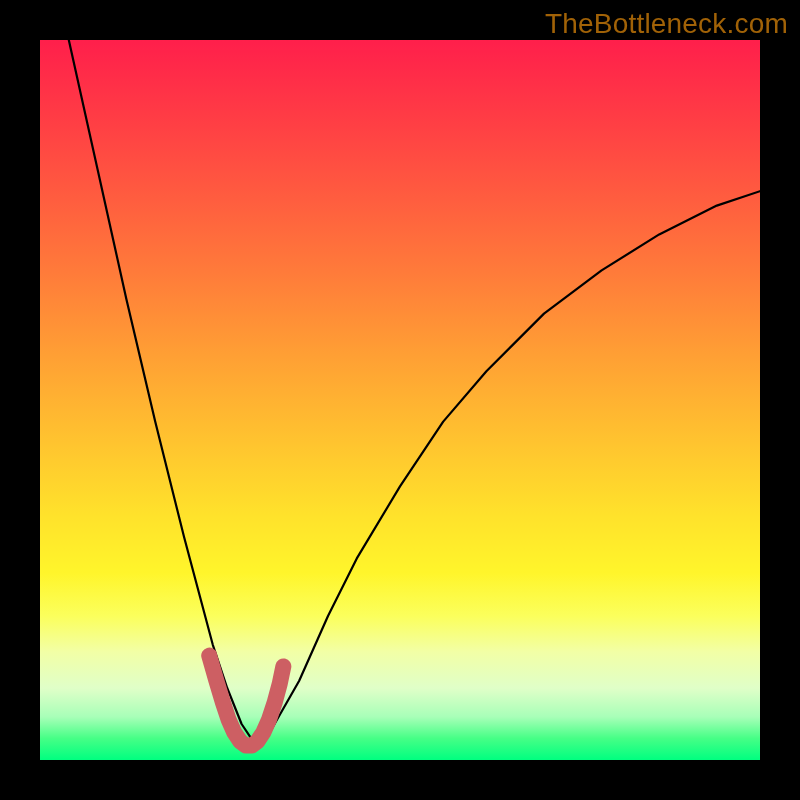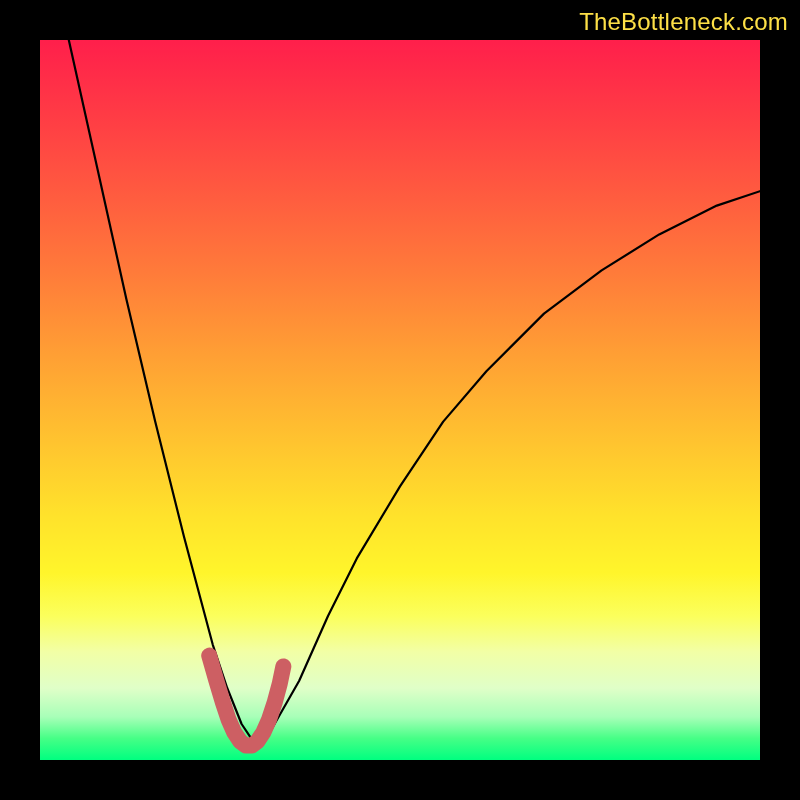--- a/index.html
+++ b/index.html
@@ -53,22 +53,22 @@
     position: absolute;
     left: 0;
     top: 0;
     width: 100%;
     height: 100%;
   }
   .watermark {
     position: absolute;
     top: 8px;
     right: 12px;
-    color: #fde047;
-    font-size: 24px;
+    color: #a16207;
+    font-size: 28px;
     font-weight: 500;
     letter-spacing: 0.2px;
     user-select: none;
   }
 </style>
 </head>
 <body>
 
 <div class="frame">
   <div class="plot-area">

